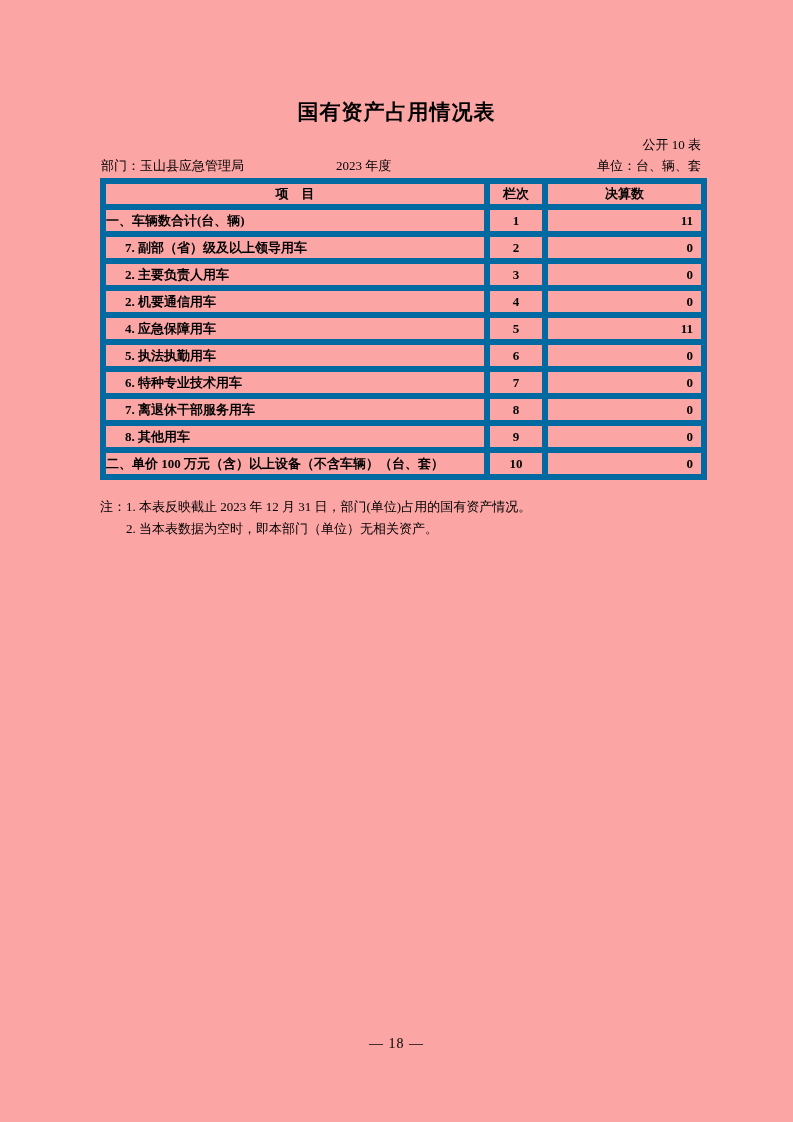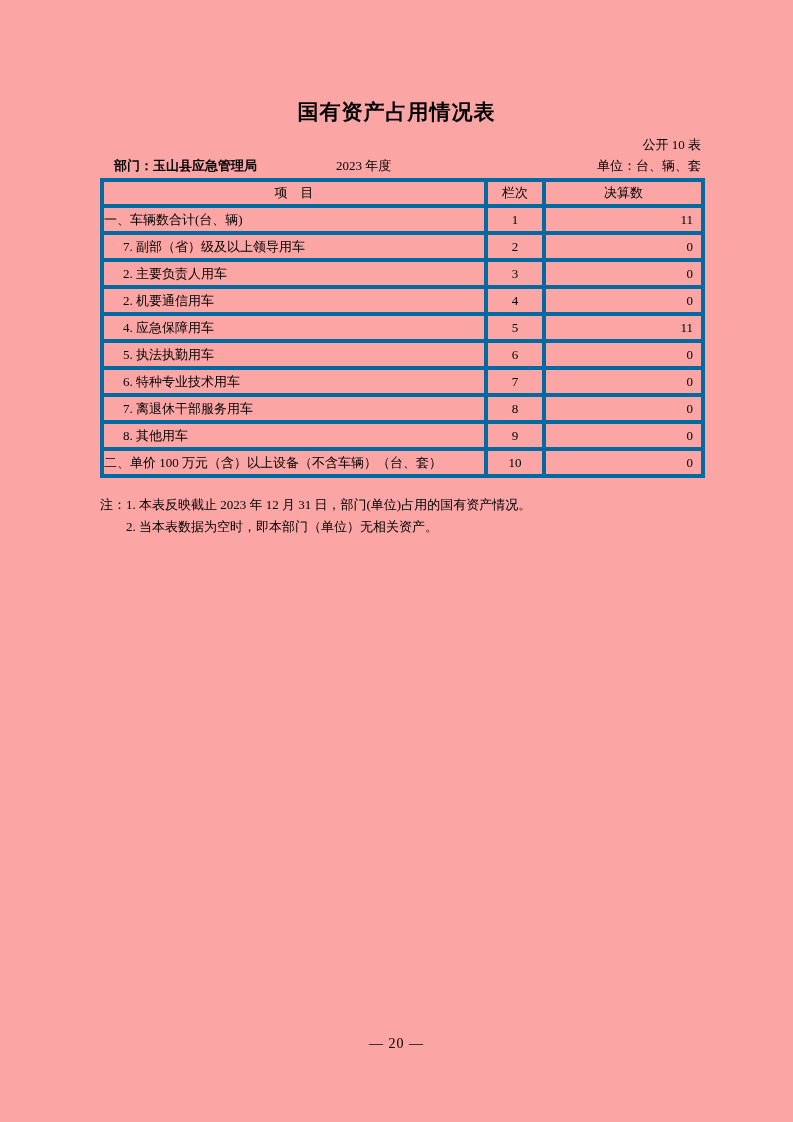--- a/index.html
+++ b/index.html
@@ -31,38 +31,38 @@
     text-align: right;
     margin-top: 12px;
     line-height: 16px;
   }
   .meta-row {
     position: relative;
     height: 19px;
     margin-top: 3px;
     line-height: 19px;
   }
-  .meta-department { position: absolute; left: 14px; font-weight: bold; }
+  .meta-department { position: absolute; left: 1px; }
   .meta-year { position: absolute; left: 236px; }
   .meta-unit { position: absolute; right: 0; }
   table.asset-table {
     border-collapse: collapse;
     width: 601px;
     margin-top: 3px;
     table-layout: fixed;
     font-size: 13px;
   }
   table.asset-table col.c-item  { width: 384px; }
   table.asset-table col.c-colno { width: 58px; }
   table.asset-table col.c-value { width: 159px; }
   table.asset-table th,
   table.asset-table td {
-    border: 4px solid #0369a1;
+    border: 6px solid #0369a1;
     height: 27px;
-    font-weight: normal;
+    font-weight: bold;
     vertical-align: middle;
     overflow: hidden;
     white-space: nowrap;
   }
   table.asset-table th { text-align: center; height: 26px; }
   .cell-colno { text-align: center; }
   .cell-value { text-align: right; padding-right: 8px; }
   .cell-item.level-section { }
   .cell-item.level-sub { padding-left: 19px; }
   .notes {
@@ -178,15 +178,15 @@
     <div class="notes">
       <span class="note-prefix">注：</span>
       <div class="note-lines">
         <div>1. 本表反映截止 2023 年 12 月 31 日，部门(单位)占用的国有资产情况。</div>
         <div>2. 当本表数据为空时，即本部门（单位）无相关资产。</div>
       </div>
     </div>
 
   </div>
 
-  <div class="page-footer">— 20 —</div>
+  <div class="page-footer">— 18 —</div>
 
 </div>
 
 </body></html>

